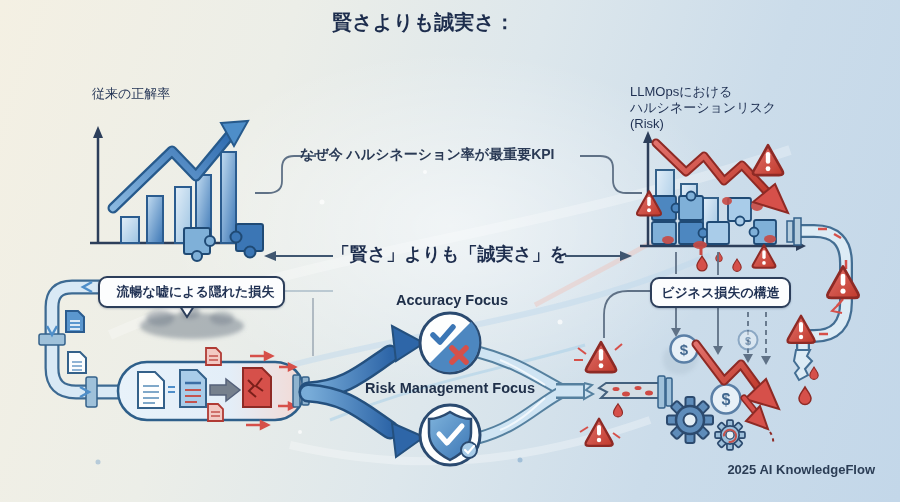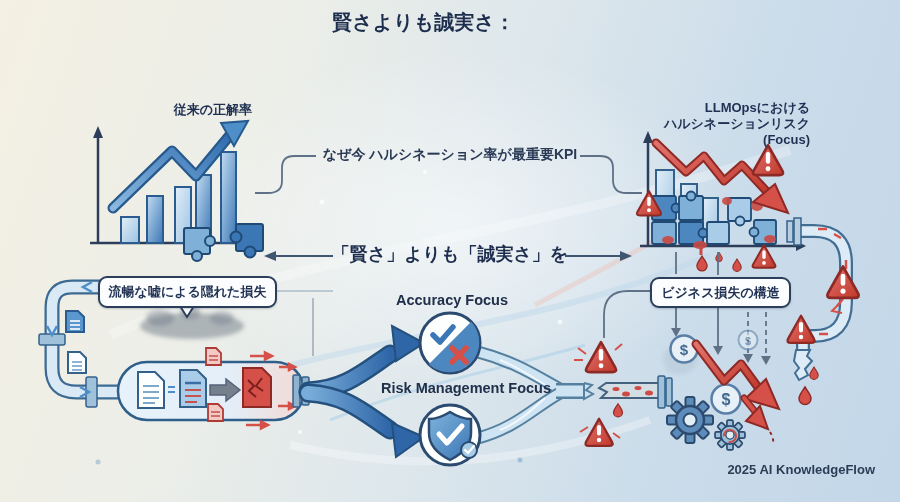--- a/index.html
+++ b/index.html
@@ -8,33 +8,33 @@
     background:
       radial-gradient(ellipse at 50% 45%, rgba(255,255,255,.55) 0%, rgba(255,255,255,0) 45%),
       linear-gradient(108deg,#f4f0e3 0%,#ece敢 0%,#eceee8 28%,#dde7ec 52%,#cbdcea 75%,#c3d7e9 100%);
   }
   .stage{background:
       radial-gradient(ellipse at 50% 45%, rgba(255,255,255,.55) 0%, rgba(255,255,255,0) 45%),
       linear-gradient(108deg,#f4f0e3 0%,#eceee8 28%,#dde7ec 52%,#cbdcea 75%,#c3d7e9 100%);}
   svg.art{position:absolute;left:0;top:0;}
   .txt{position:absolute;color:#1d2d4d;}
   .title{left:0;top:8px;width:847px;text-align:center;font-size:20px;font-weight:bold;line-height:29px;}
-  .chart-label{font-size:13px;font-weight:bold;line-height:16px;text-align:right;color:#1f3052;margin-top:16px;}
+  .chart-label{font-size:13px;font-weight:normal;line-height:16px;text-align:left;color:#1f3052;}
   .lbl-left{left:92px;top:86px;width:160px;}
   .lbl-right{left:630px;top:84px;width:180px;}
-  .kpi{left:300px;top:146px;width:300px;text-align:center;font-size:14px;font-weight:600;color:#2a3a55;}
+  .kpi{left:300px;top:146px;width:300px;text-align:left;font-size:14px;font-weight:600;color:#2a3a55;}
   .slogan{left:300px;top:242px;width:300px;text-align:center;font-size:18px;font-weight:bold;color:#1d2d4d;}
   .bubble{position:absolute;display:flex;align-items:center;justify-content:center;
     background:#fcfdfe;border:2px solid #2c3e5a;border-radius:9px;
     font-size:13px;font-weight:bold;color:#1f3052;box-shadow:0 1px 2px rgba(40,60,90,.25);}
-  .bubble-left{left:98px;top:276px;width:175px;height:28px;}
+  .bubble-left{left:98px;top:276px;width:175px;height:28px;padding-left:8px;}
   .bubble-right{left:650px;top:277px;width:137px;height:27px;}
   .focus{font-size:14.5px;font-weight:bold;color:#20304a;text-align:center;}
   .focus-acc{left:377px;top:292px;width:150px;}
-  .focus-risk{left:360px;top:380px;width:180px;margin-left:16px;}
+  .focus-risk{left:360px;top:380px;width:180px;}
   .footer{right:25px;top:462px;font-size:13px;font-weight:600;color:#2b3d55;}
 </style>
 </head>
 <body>
 
 <div class="stage">
 
 <svg class="art" width="900" height="502" viewBox="0 0 900 502">
 <defs>
   <linearGradient id="gBar" x1="0" y1="0" x2="1" y2="1">
@@ -404,21 +404,21 @@
   <div>賢さよりも誠実さ：</div>
 </div>
 
 <div class="txt chart-label lbl-left">
   <div>従来の正解率</div>
 </div>
 
 <div class="txt chart-label lbl-right">
   <div>LLMOpsにおける</div>
   <div>ハルシネーションリスク</div>
-  <div>(Focus)</div>
+  <div>(Risk)</div>
 </div>
 
 <div class="txt kpi">なぜ今 ハルシネーション率が最重要KPI</div>
 
 <div class="txt slogan">「賢さ」よりも「誠実さ」を</div>
 
 <div class="bubble bubble-left">流暢な嘘による隠れた損失</div>
 
 <div class="bubble bubble-right">ビジネス損失の構造</div>
 

